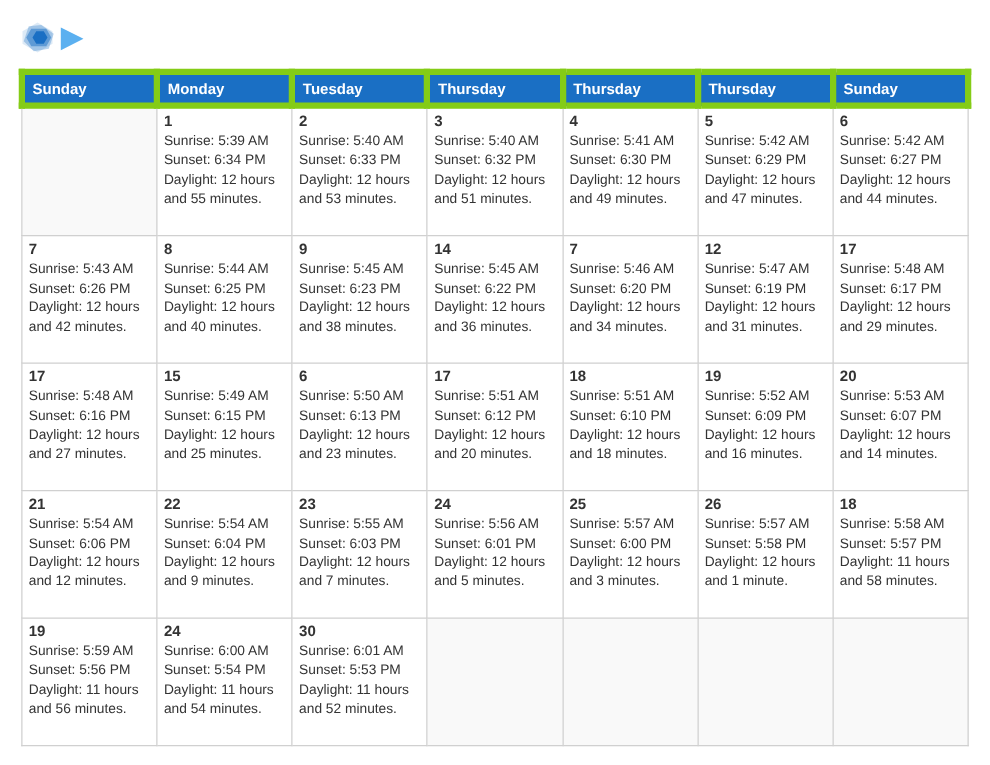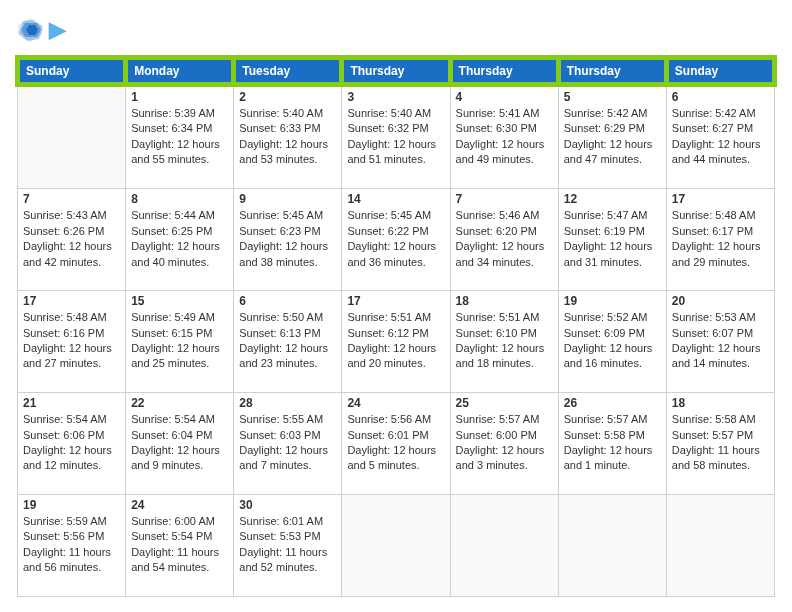--- a/index.html
+++ b/index.html
@@ -217,21 +217,21 @@
         <tr>
           <td>
             <span class="day-num">21</span>
             <div class="day-info">Sunrise: 5:54 AM<br>Sunset: 6:06 PM<br>Daylight: 12 hours<br>and 12 minutes.</div>
           </td>
           <td>
             <span class="day-num">22</span>
             <div class="day-info">Sunrise: 5:54 AM<br>Sunset: 6:04 PM<br>Daylight: 12 hours<br>and 9 minutes.</div>
           </td>
           <td>
-            <span class="day-num">28</span>
+            <span class="day-num">23</span>
             <div class="day-info">Sunrise: 5:55 AM<br>Sunset: 6:03 PM<br>Daylight: 12 hours<br>and 7 minutes.</div>
           </td>
           <td>
             <span class="day-num">24</span>
             <div class="day-info">Sunrise: 5:56 AM<br>Sunset: 6:01 PM<br>Daylight: 12 hours<br>and 5 minutes.</div>
           </td>
           <td>
             <span class="day-num">25</span>
             <div class="day-info">Sunrise: 5:57 AM<br>Sunset: 6:00 PM<br>Daylight: 12 hours<br>and 3 minutes.</div>
           </td>

